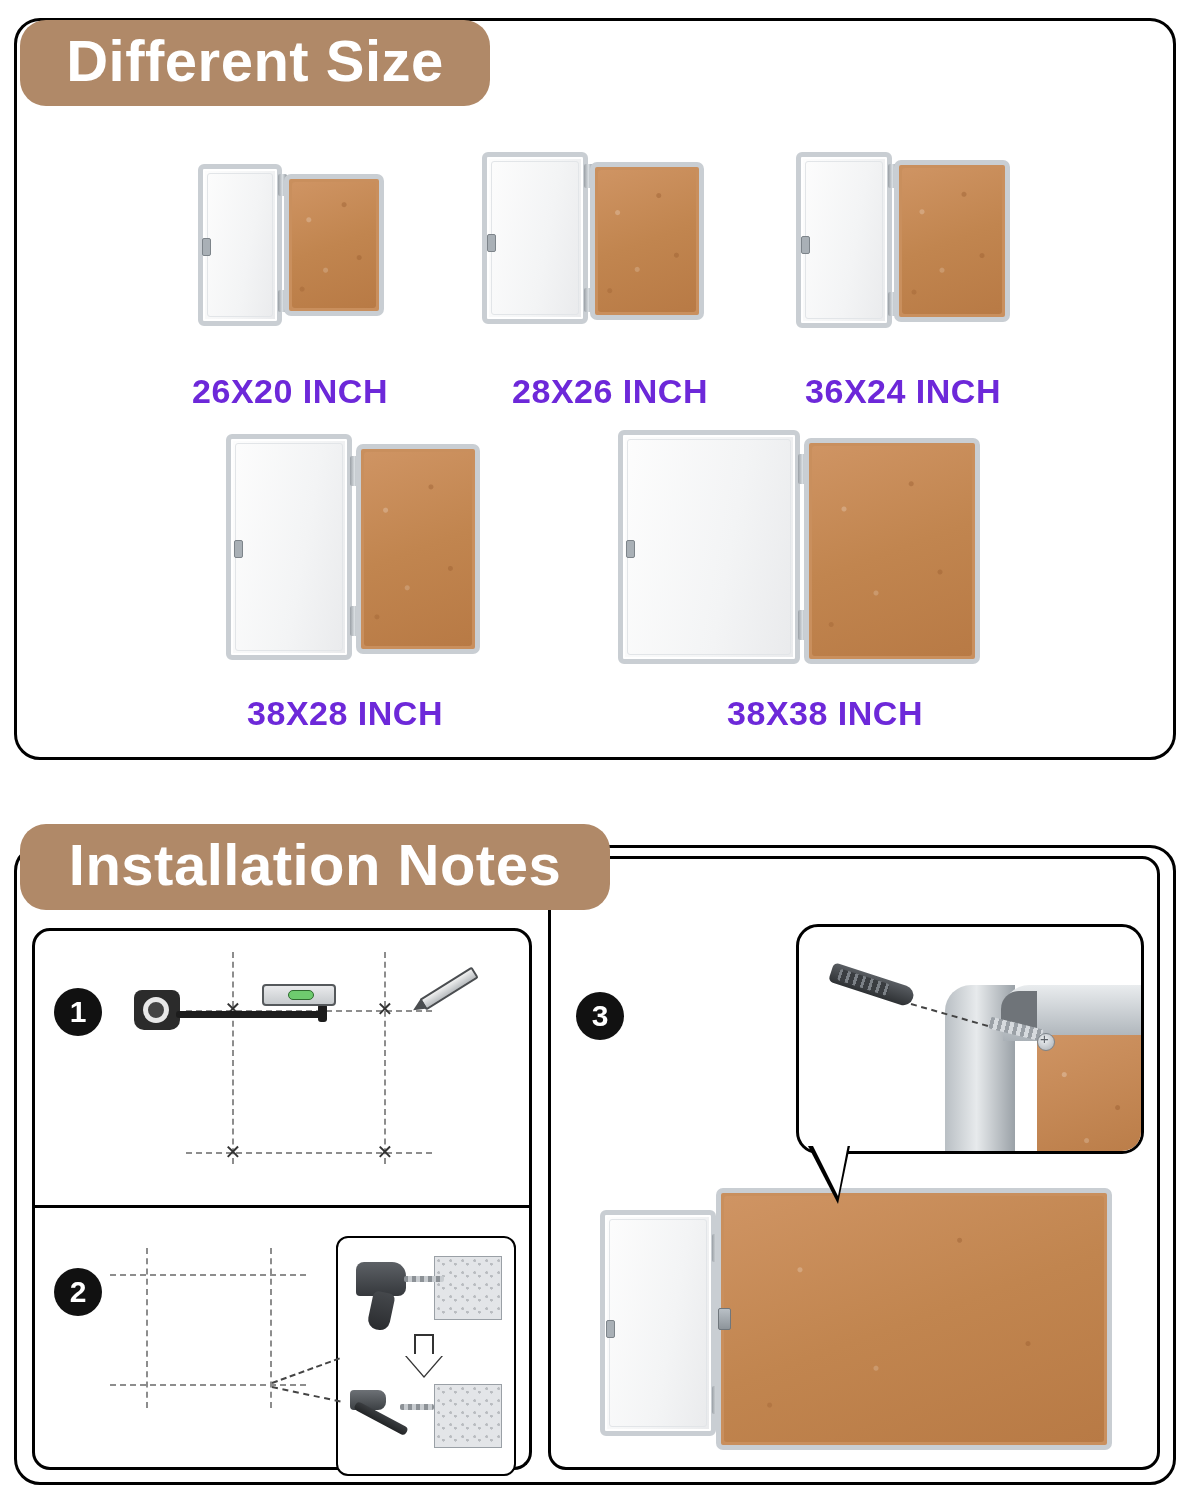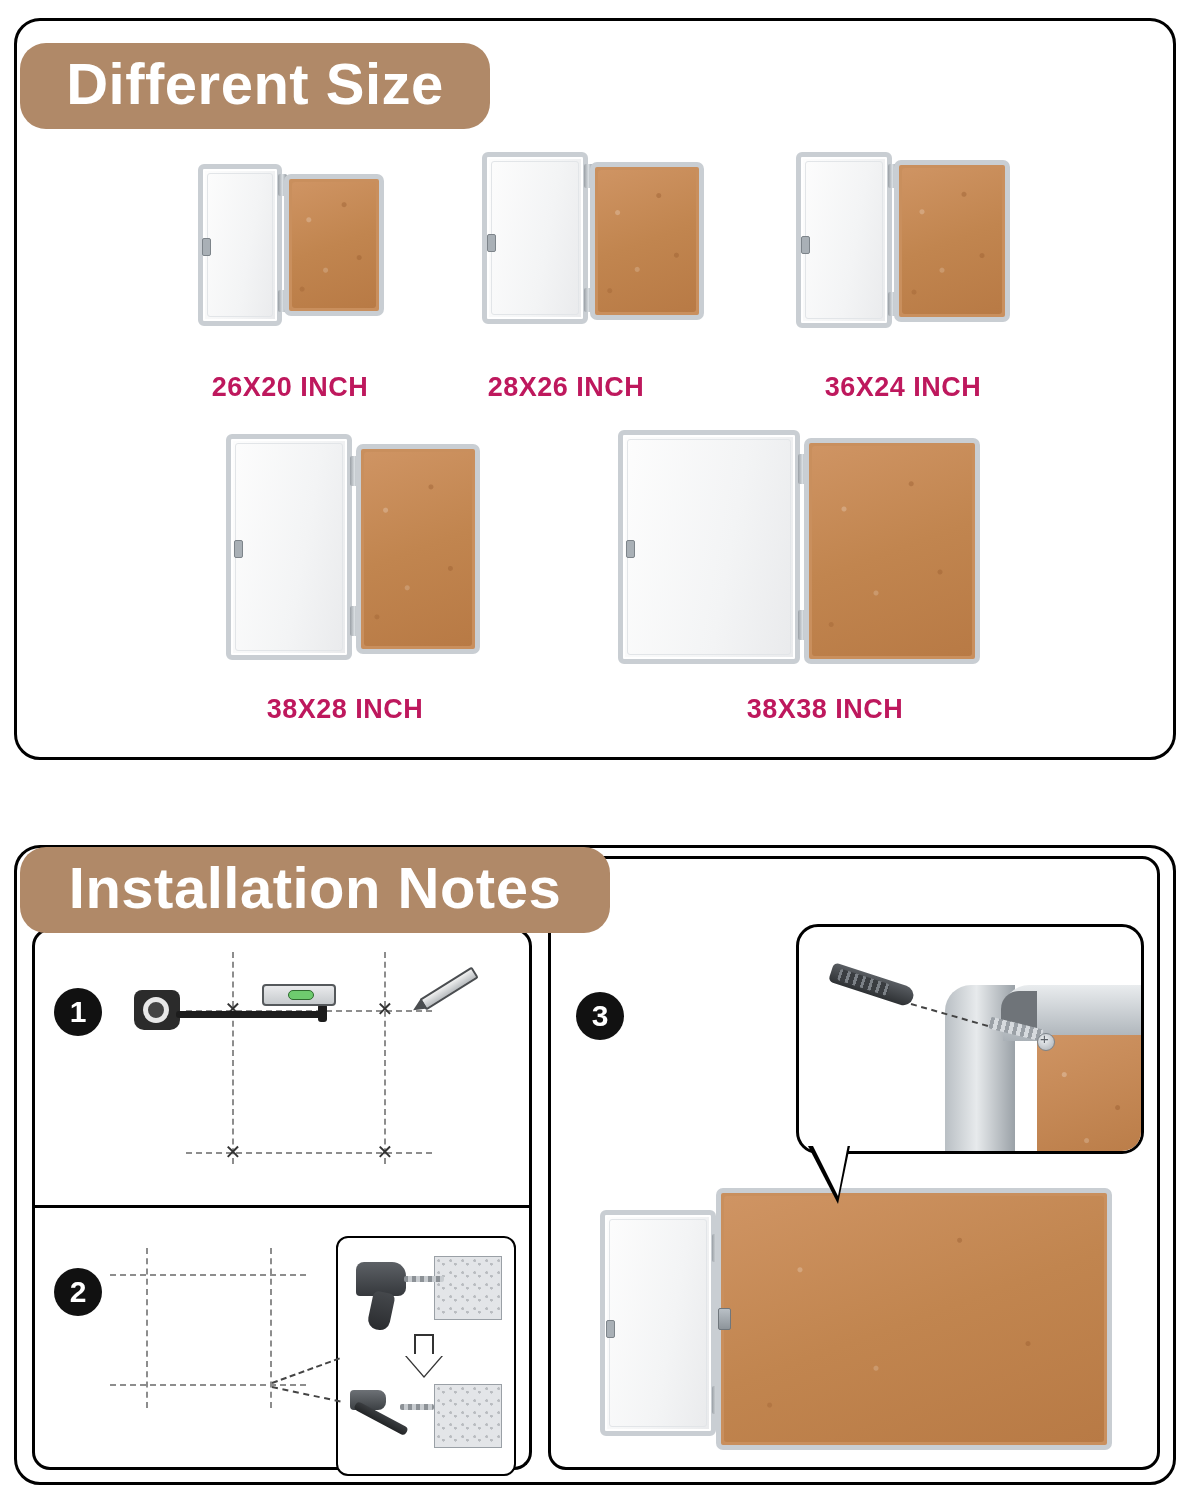--- a/index.html
+++ b/index.html
@@ -42,21 +42,20 @@
     background: #b08968;
     color: #ffffff;
     font-weight: bold;
     border-radius: 26px;
     display: flex;
     align-items: center;
     justify-content: center;
     letter-spacing: 0.5px;
     box-sizing: border-box;
     z-index: 5;
-    margin-top: 23px;
   }
   #title-different-size {
     left: 20px;
     top: 20px;
     width: 470px;
     height: 86px;
     font-size: 58px;
     padding-bottom: 6px;
   }
   #title-installation-notes {
@@ -69,22 +68,22 @@
   }
 
   
   .board {
     position: absolute;
   }
   .board-caption {
     position: absolute;
     text-align: center;
     font-weight: bold;
-    color: #be185d;
-    font-size: 27px;
+    color: #6d28d9;
+    font-size: 34px;
     letter-spacing: 0.5px;
     white-space: nowrap;
   }
 
   
   .door, .case {
     position: absolute;
     box-sizing: border-box;
   }
   .door {
@@ -398,21 +397,21 @@
 
 <div class="board" style="left:478px; top:142px; width:228px; height:198px;">
   <div class="door" style="left:4px; top:10px; width:106px; height:172px; border-radius:6px;"></div>
   <div class="lock" style="left:9px; top:92px;"></div>
   <div class="hinge" style="left:106px; top:22px; height:24px;"></div>
   <div class="hinge" style="left:106px; top:146px; height:24px;"></div>
   <div class="case" style="left:112px; top:20px; width:114px; height:158px;">
     <div class="cork"></div>
   </div>
 </div>
-<div class="board-caption" style="left:426px; top:372px; width:280px;">28X26 INCH</div>
+<div class="board-caption" style="left:470px; top:372px; width:280px;">28X26 INCH</div>
 
 <div class="board" style="left:792px; top:142px; width:222px; height:200px;">
   <div class="door" style="left:4px; top:10px; width:96px; height:176px; border-radius:6px;"></div>
   <div class="lock" style="left:9px; top:94px;"></div>
   <div class="hinge" style="left:96px; top:22px; height:24px;"></div>
   <div class="hinge" style="left:96px; top:150px; height:24px;"></div>
   <div class="case" style="left:102px; top:18px; width:116px; height:162px;">
     <div class="cork"></div>
   </div>
 </div>

